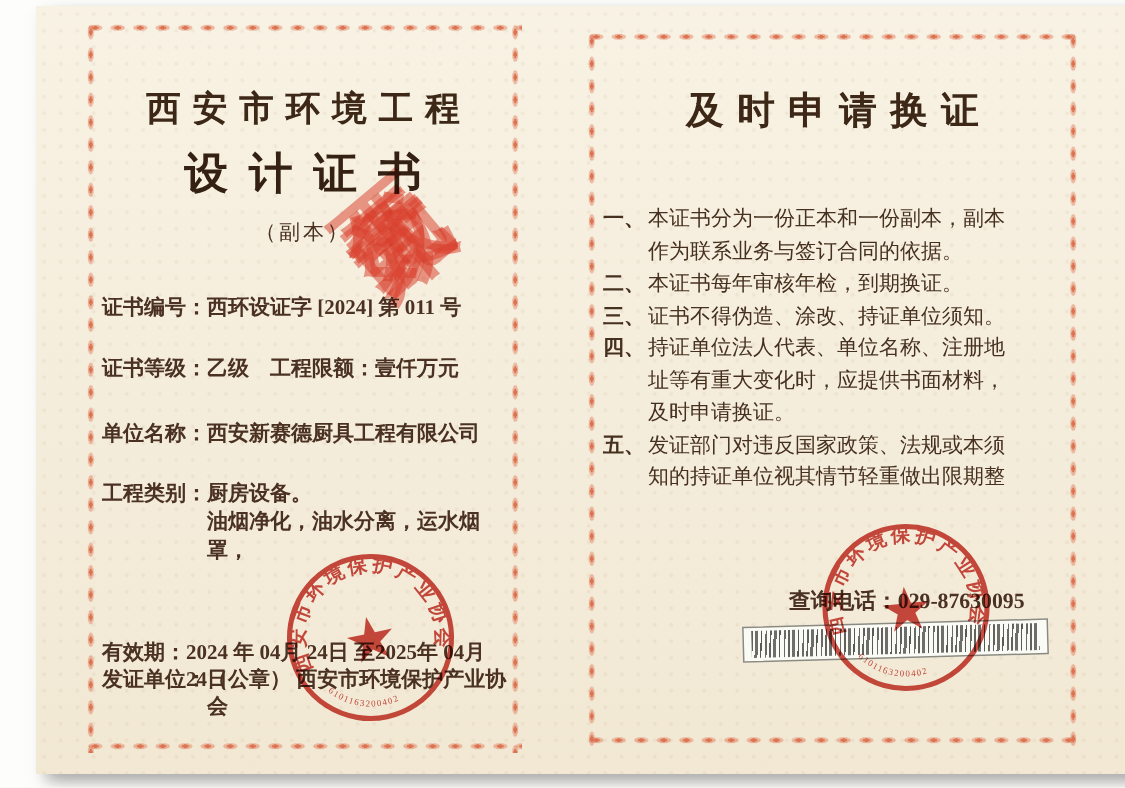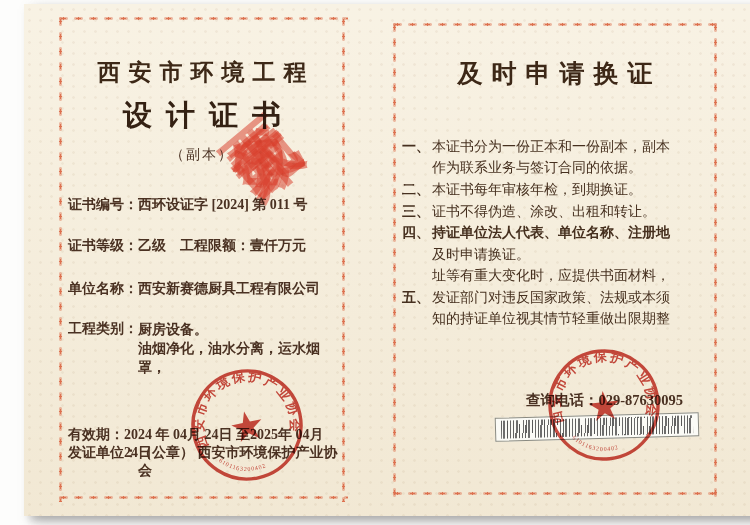--- a/index.html
+++ b/index.html
@@ -160,41 +160,41 @@
     <div class="chain chain-v chain-left"></div>
     <div class="chain chain-v chain-right"></div>
 
     <div class="notice-title">及时申请换证</div>
 
     <div class="notice-list">
       <div class="n-item">
         <span class="n-num">一、</span>
         <span class="n-lines">
           <span style="display:block;">本证书分为一份正本和一份副本，副本</span>
-          <span style="display:block;font-family:Liberation Mono, monospace;">作为联系业务与签订合同的依据。</span>
+          <span style="display:block;">作为联系业务与签订合同的依据。</span>
         </span>
       </div>
       <div class="n-item">
         <span class="n-num">二、</span>
         <span class="n-lines">
           <span style="display:block;">本证书每年审核年检，到期换证。</span>
         </span>
       </div>
       <div class="n-item">
         <span class="n-num">三、</span>
         <span class="n-lines">
-          <span style="display:block;">证书不得伪造、涂改、出租和转让。</span>
+          <span style="display:block;">证书不得伪造、涂改、持证单位须知。</span>
         </span>
       </div>
       <div class="n-item">
         <span class="n-num">四、</span>
         <span class="n-lines">
-          <span style="display:block;font-weight:bold;">持证单位法人代表、单位名称、注册地</span>
+          <span style="display:block;">持证单位法人代表、单位名称、注册地</span>
+          <span style="display:block;">址等有重大变化时，应提供书面材料，</span>
           <span style="display:block;">及时申请换证。</span>
-          <span style="display:block;">址等有重大变化时，应提供书面材料，</span>
         </span>
       </div>
       <div class="n-item">
         <span class="n-num">五、</span>
         <span class="n-lines">
           <span style="display:block;">发证部门对违反国家政策、法规或本须</span>
           <span style="display:block;">知的持证单位视其情节轻重做出限期整</span>
         </span>
       </div>
     </div>

